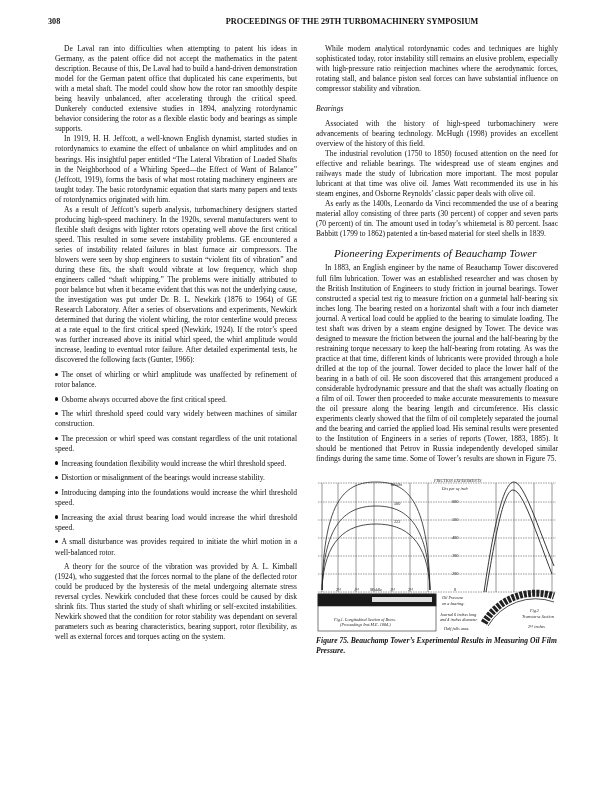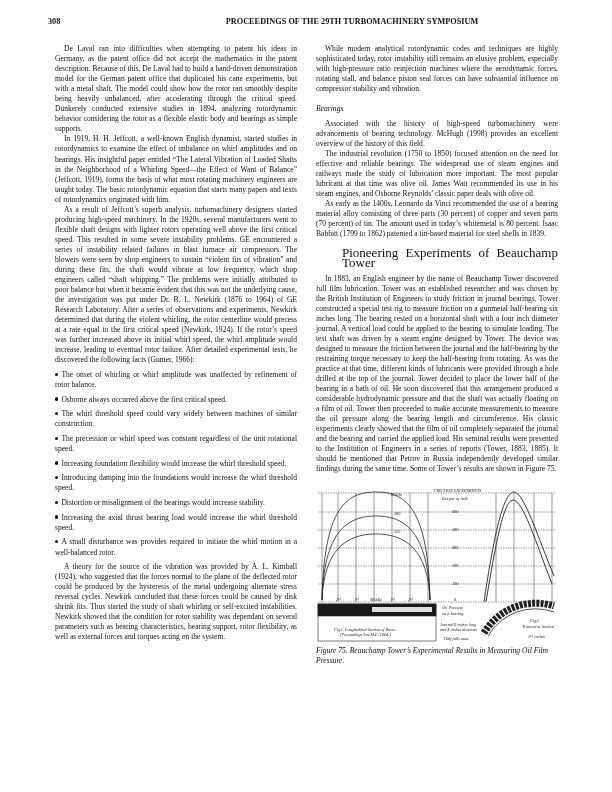--- a/index.html
+++ b/index.html
@@ -12,45 +12,45 @@
   .col { position: absolute; top: 44px; width: 242px; font-size: 7.55px; line-height: 10.05px; text-align: justify; }
   .col-left { left: 55px; }
   .col-right { left: 316px; }
   .col p { margin: 0; text-indent: 9px; hyphens: none; }
   .col p.bullet { text-indent: 0; margin-top: 4.6px; }
   .col p.bullet + p.para { margin-top: 4.6px; }
   .col p.after-bullets { margin-top: 4.6px; }
   .bullet-dot { display: inline-block; width: 3.4px; height: 3.4px; background: #111; border-radius: 50%;
                 vertical-align: middle; margin-right: 3px; position: relative; top: -1px; }
   h4.section-heading { font-style: italic; font-weight: normal; font-size: 7.6px; margin: 10px 0 4.6px 0; }
-  h4.sub-heading { font-weight: normal; font-size: 13px; margin: 9px 0 5px 26px; }
+  h4.sub-heading { font-style: italic; font-weight: normal; font-size: 11px; margin: 9px 0 5px 18px; }
   .figure { position: relative; width: 242px; height: 155px; margin-top: 14px; }
   .figure svg { display: block; }
-  .caption { font-style: italic; font-weight: normal; font-size: 7.6px; line-height: 10px; margin-top: 3px; text-align: left; }
+  .caption { font-style: italic; font-weight: bold; font-size: 7.6px; line-height: 10px; margin-top: 3px; text-align: left; }
 </style>
 </head>
 <body>
 
 <div class="header">
   <span class="page-num">308</span>
   <span class="running-title">PROCEEDINGS OF THE 29TH TURBOMACHINERY SYMPOSIUM</span>
 </div>
 
 <div class="col col-left">
   <p class="para">De Laval ran into difficulties when attempting to patent his ideas in Germany, as the patent office did not accept the mathematics in the patent description. Because of this, De Laval had to build a hand-driven demonstration model for the German patent office that duplicated his cane experiments, but with a metal shaft. The model could show how the rotor ran smoothly despite being heavily unbalanced, after accelerating through the critical speed. Dunkerely conducted extensive studies in 1894, analyzing rotordynamic behavior considering the rotor as a flexible elastic body and bearings as simple supports.</p>
   <p class="para">In 1919, H. H. Jeffcott, a well-known English dynamist, started studies in rotordynamics to examine the effect of unbalance on whirl amplitudes and on bearings. His insightful paper entitled “The Lateral Vibration of Loaded Shafts in the Neighborhood of a Whirling Speed—the Effect of Want of Balance” (Jeffcott, 1919), forms the basis of what most rotating machinery engineers are taught today. The basic rotordynamic equation that starts many papers and texts of rotordynamics originated with him.</p>
   <p class="para">As a result of Jeffcott’s superb analysis, turbomachinery designers started producing high-speed machinery. In the 1920s, several manufacturers went to flexible shaft designs with lighter rotors operating well above the first critical speed. This resulted in some severe instability problems. GE encountered a series of instability related failures in blast furnace air compressors. The blowers were seen by shop engineers to sustain “violent fits of vibration” and during these fits, the shaft would vibrate at low frequency, which shop engineers called “shaft whipping.” The problems were initially attributed to poor balance but when it became evident that this was not the underlying cause, the investigation was put under Dr. B. L. Newkirk (1876 to 1964) of GE Research Laboratory. After a series of observations and experiments, Newkirk determined that during the violent whirling, the rotor centerline would precess at a rate equal to the first critical speed (Newkirk, 1924). If the rotor’s speed was further increased above its initial whirl speed, the whirl amplitude would increase, leading to eventual rotor failure. After detailed experimental tests, he discovered the following facts (Gunter, 1966):</p>
 
   <p class="bullet"><span class="bullet-dot"></span><span>The onset of whirling or whirl amplitude was unaffected by refinement of rotor balance.</span></p>
   <p class="bullet"><span class="bullet-dot"></span><span>Osborne always occurred above the first critical speed.</span></p>
   <p class="bullet"><span class="bullet-dot"></span><span>The whirl threshold speed could vary widely between machines of similar construction.</span></p>
   <p class="bullet"><span class="bullet-dot"></span><span>The precession or whirl speed was constant regardless of the unit rotational speed.</span></p>
   <p class="bullet"><span class="bullet-dot"></span><span>Increasing foundation flexibility would increase the whirl threshold speed.</span></p>
+  <p class="bullet"><span class="bullet-dot"></span><span>Distortion or misalignment of the bearings would increase stability.</span></p>
   <p class="bullet"><span class="bullet-dot"></span><span>Introducing damping into the foundations would increase the whirl threshold speed.</span></p>
-  <p class="bullet"><span class="bullet-dot"></span><span>Distortion or misalignment of the bearings would increase stability.</span></p>
   <p class="bullet"><span class="bullet-dot"></span><span>Increasing the axial thrust bearing load would increase the whirl threshold speed.</span></p>
   <p class="bullet"><span class="bullet-dot"></span><span>A small disturbance was provides required to initiate the whirl motion in a well-balanced rotor.</span></p>
 
   <p class="para after-bullets">A theory for the source of the vibration was provided by A. L. Kimball (1924), who suggested that the forces normal to the plane of the deflected rotor could be produced by the hysteresis of the metal undergoing alternate stress reversal cycles. Newkirk concluded that these forces could be caused by disk shrink fits. Thus started the study of shaft whirling or self-excited instabilities. Newkirk showed that the condition for rotor stability was dependant on several parameters such as bearing characteristics, bearing support, rotor flexibility, as well as external forces and torques acting on the system.</p>
 </div>
 
 <div class="col col-right">
   <p class="para">While modern analytical rotordynamic codes and techniques are highly sophisticated today, rotor instability still remains an elusive problem, especially with high-pressure ratio reinjection machines where the aerodynamic forces, rotating stall, and balance piston seal forces can have substantial influence on compressor stability and vibration.</p>
 
   <h4 class="section-heading">Bearings</h4>

